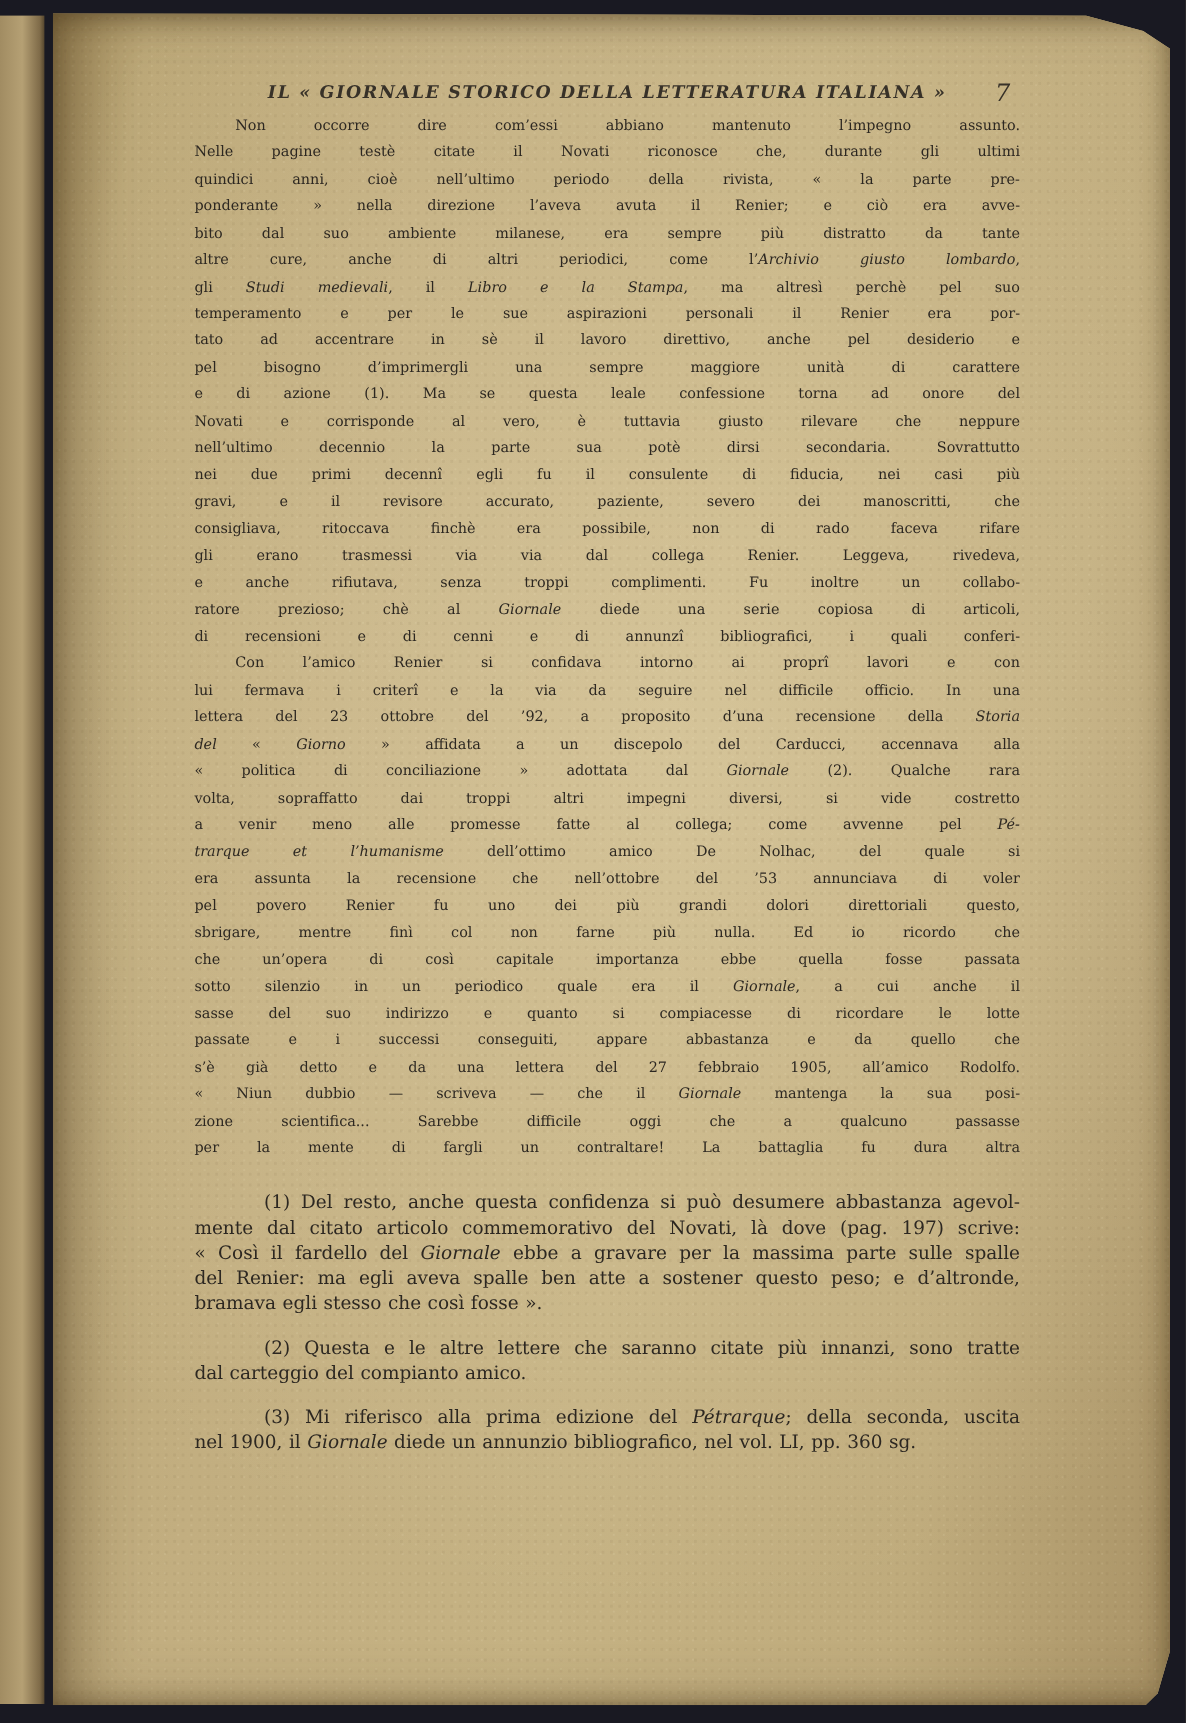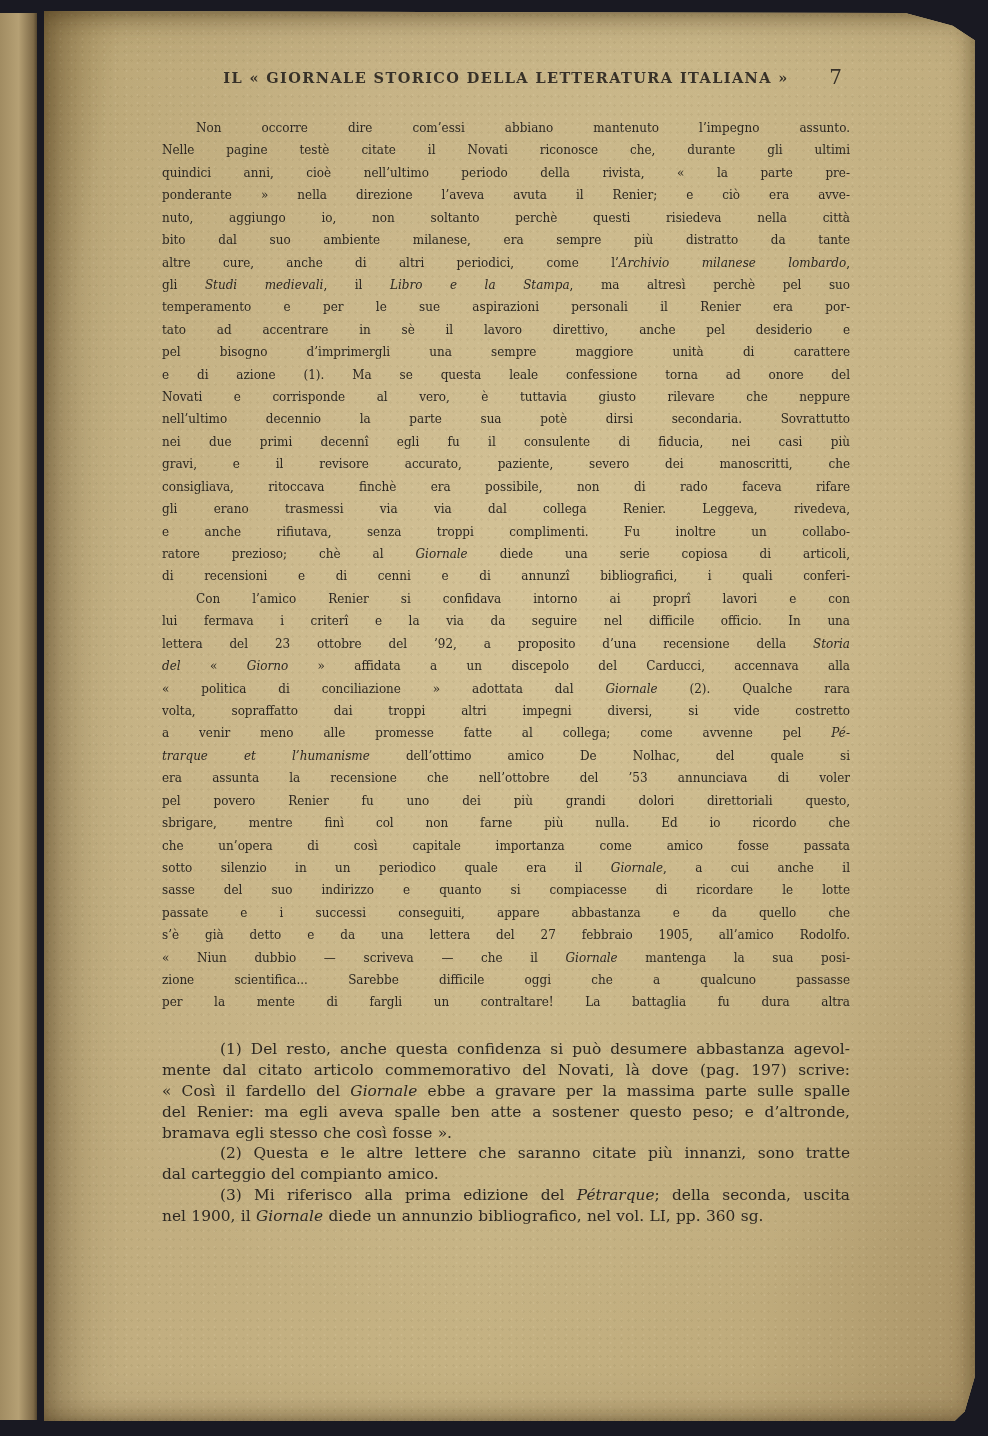--- a/index.html
+++ b/index.html
@@ -34,59 +34,58 @@
     box-shadow:
       inset 28px 0 58px -18px rgba(72,54,26,.62),
       inset -9px 0 26px -8px rgba(72,54,26,.40),
       inset 0 11px 24px -10px rgba(72,54,26,.48),
       inset 0 -9px 22px -10px rgba(72,54,26,.36);
     clip-path:polygon(0 0,92.5% .15%,97.6% 1.05%,100% 2.1%,100% 96.8%,98.9% 99.3%,97.8% 100%,0 100%);
   }
   .text-col{
     position:absolute;left:118px;top:58px;width:688px;color:var(--ink);
   }
-  .header-row{position:relative;height:24px;margin-bottom:24px;}
+  .header-row{position:relative;height:24px;font-style:italic;}
   .running-title{
     text-align:center;font-size:14.5px;font-weight:bold;
     letter-spacing:1.4px;color:#373128;white-space:nowrap;
   }
   .page-number{
     position:absolute;right:8px;top:-4px;font-size:20px;color:#373128;
   }
   .line{
     font-size:12px;line-height:22.42px;
     text-align:justify;text-align-last:justify;
     word-spacing:.5px;
   }
   .line.indent{text-indent:34px;}
   .line.no-just{text-align-last:left;}
   .footnotes{margin-top:25px;}
   .footnotes .line{font-size:15.4px;line-height:20.9px;}
-  .footnotes .line.indent{text-indent:58px;}
+  .footnotes .line.indent{text-indent:58px;margin-top:16px;}
   i{font-style:italic;}
 </style>
 </head>
 <body>
 
 <div class="scene">
   <div class="prev-page"></div>
   <div class="page">
     <div class="text-col">
       <div class="header-row">
         <div class="running-title">IL « GIORNALE STORICO DELLA LETTERATURA ITALIANA »</div>
         <div class="page-number">7</div>
       </div>
       <div class="body">
           <div class="line indent">Non occorre dire com’essi abbiano mantenuto l’impegno assunto.</div>
           <div class="line">Nelle pagine testè citate il Novati riconosce che, durante gli ultimi</div>
           <div class="line">quindici anni, cioè nell’ultimo periodo della rivista, « la parte pre-</div>
           <div class="line">ponderante » nella direzione l’aveva avuta il Renier; e ciò era avve-</div>
-          <div class="line">nuto, aggiungo io, non soltanto perchè questi risiedeva nella città</div>
           <div class="line">bito dal suo ambiente milanese, era sempre più distratto da tante</div>
-          <div class="line">altre cure, anche di altri periodici, come l’<i>Archivio milanese lombardo</i>,</div>
+          <div class="line">altre cure, anche di altri periodici, come l’<i>Archivio giusto lombardo</i>,</div>
           <div class="line">gli <i>Studi medievali</i>, il <i>Libro e la Stampa</i>, ma altresì perchè pel suo</div>
           <div class="line">temperamento e per le sue aspirazioni personali il Renier era por-</div>
           <div class="line">tato ad accentrare in sè il lavoro direttivo, anche pel desiderio e</div>
           <div class="line">pel bisogno d’imprimergli una sempre maggiore unità di carattere</div>
           <div class="line">e di azione (1). Ma se questa leale confessione torna ad onore del</div>
           <div class="line">Novati e corrisponde al vero, è tuttavia giusto rilevare che neppure</div>
           <div class="line">nell’ultimo decennio la parte sua potè dirsi secondaria. Sovrattutto</div>
           <div class="line">nei due primi decennî egli fu il consulente di fiducia, nei casi più</div>
           <div class="line">gravi, e il revisore accurato, paziente, severo dei manoscritti, che</div>
           <div class="line">consigliava, ritoccava finchè era possibile, non di rado faceva rifare</div>
@@ -98,21 +97,21 @@
           <div class="line">lui fermava i criterî e la via da seguire nel difficile officio. In una</div>
           <div class="line">lettera del 23 ottobre del ’92, a proposito d’una recensione della <i>Storia</i></div>
           <div class="line"><i>del</i> « <i>Giorno</i> » affidata a un discepolo del Carducci, accennava alla</div>
           <div class="line">« politica di conciliazione » adottata dal <i>Giornale</i> (2). Qualche rara</div>
           <div class="line">volta, sopraffatto dai troppi altri impegni diversi, si vide costretto</div>
           <div class="line">a venir meno alle promesse fatte al collega; come avvenne pel <i>Pé-</i></div>
           <div class="line"><i>trarque et l’humanisme</i> dell’ottimo amico De Nolhac, del quale si</div>
           <div class="line">era assunta la recensione che nell’ottobre del ’53 annunciava di voler</div>
           <div class="line">pel povero Renier fu uno dei più grandi dolori direttoriali questo,</div>
           <div class="line">sbrigare, mentre finì col non farne più nulla. Ed io ricordo che</div>
-          <div class="line">che un’opera di così capitale importanza come amico fosse passata</div>
+          <div class="line">che un’opera di così capitale importanza ebbe quella fosse passata</div>
           <div class="line">sotto silenzio in un periodico quale era il <i>Giornale</i>, a cui anche il</div>
           <div class="line">sasse del suo indirizzo e quanto si compiacesse di ricordare le lotte</div>
           <div class="line">passate e i successi conseguiti, appare abbastanza e da quello che</div>
           <div class="line">s’è già detto e da una lettera del 27 febbraio 1905, all’amico Rodolfo.</div>
           <div class="line">« Niun dubbio — scriveva — che il <i>Giornale</i> mantenga la sua posi-</div>
           <div class="line">zione scientifica... Sarebbe difficile oggi che a qualcuno passasse</div>
           <div class="line">per la mente di fargli un contraltare! La battaglia fu dura altra</div>
         </div>
       <div class="footnotes">
           <div class="line indent">(1) Del resto, anche questa confidenza si può desumere abbastanza agevol-</div>

